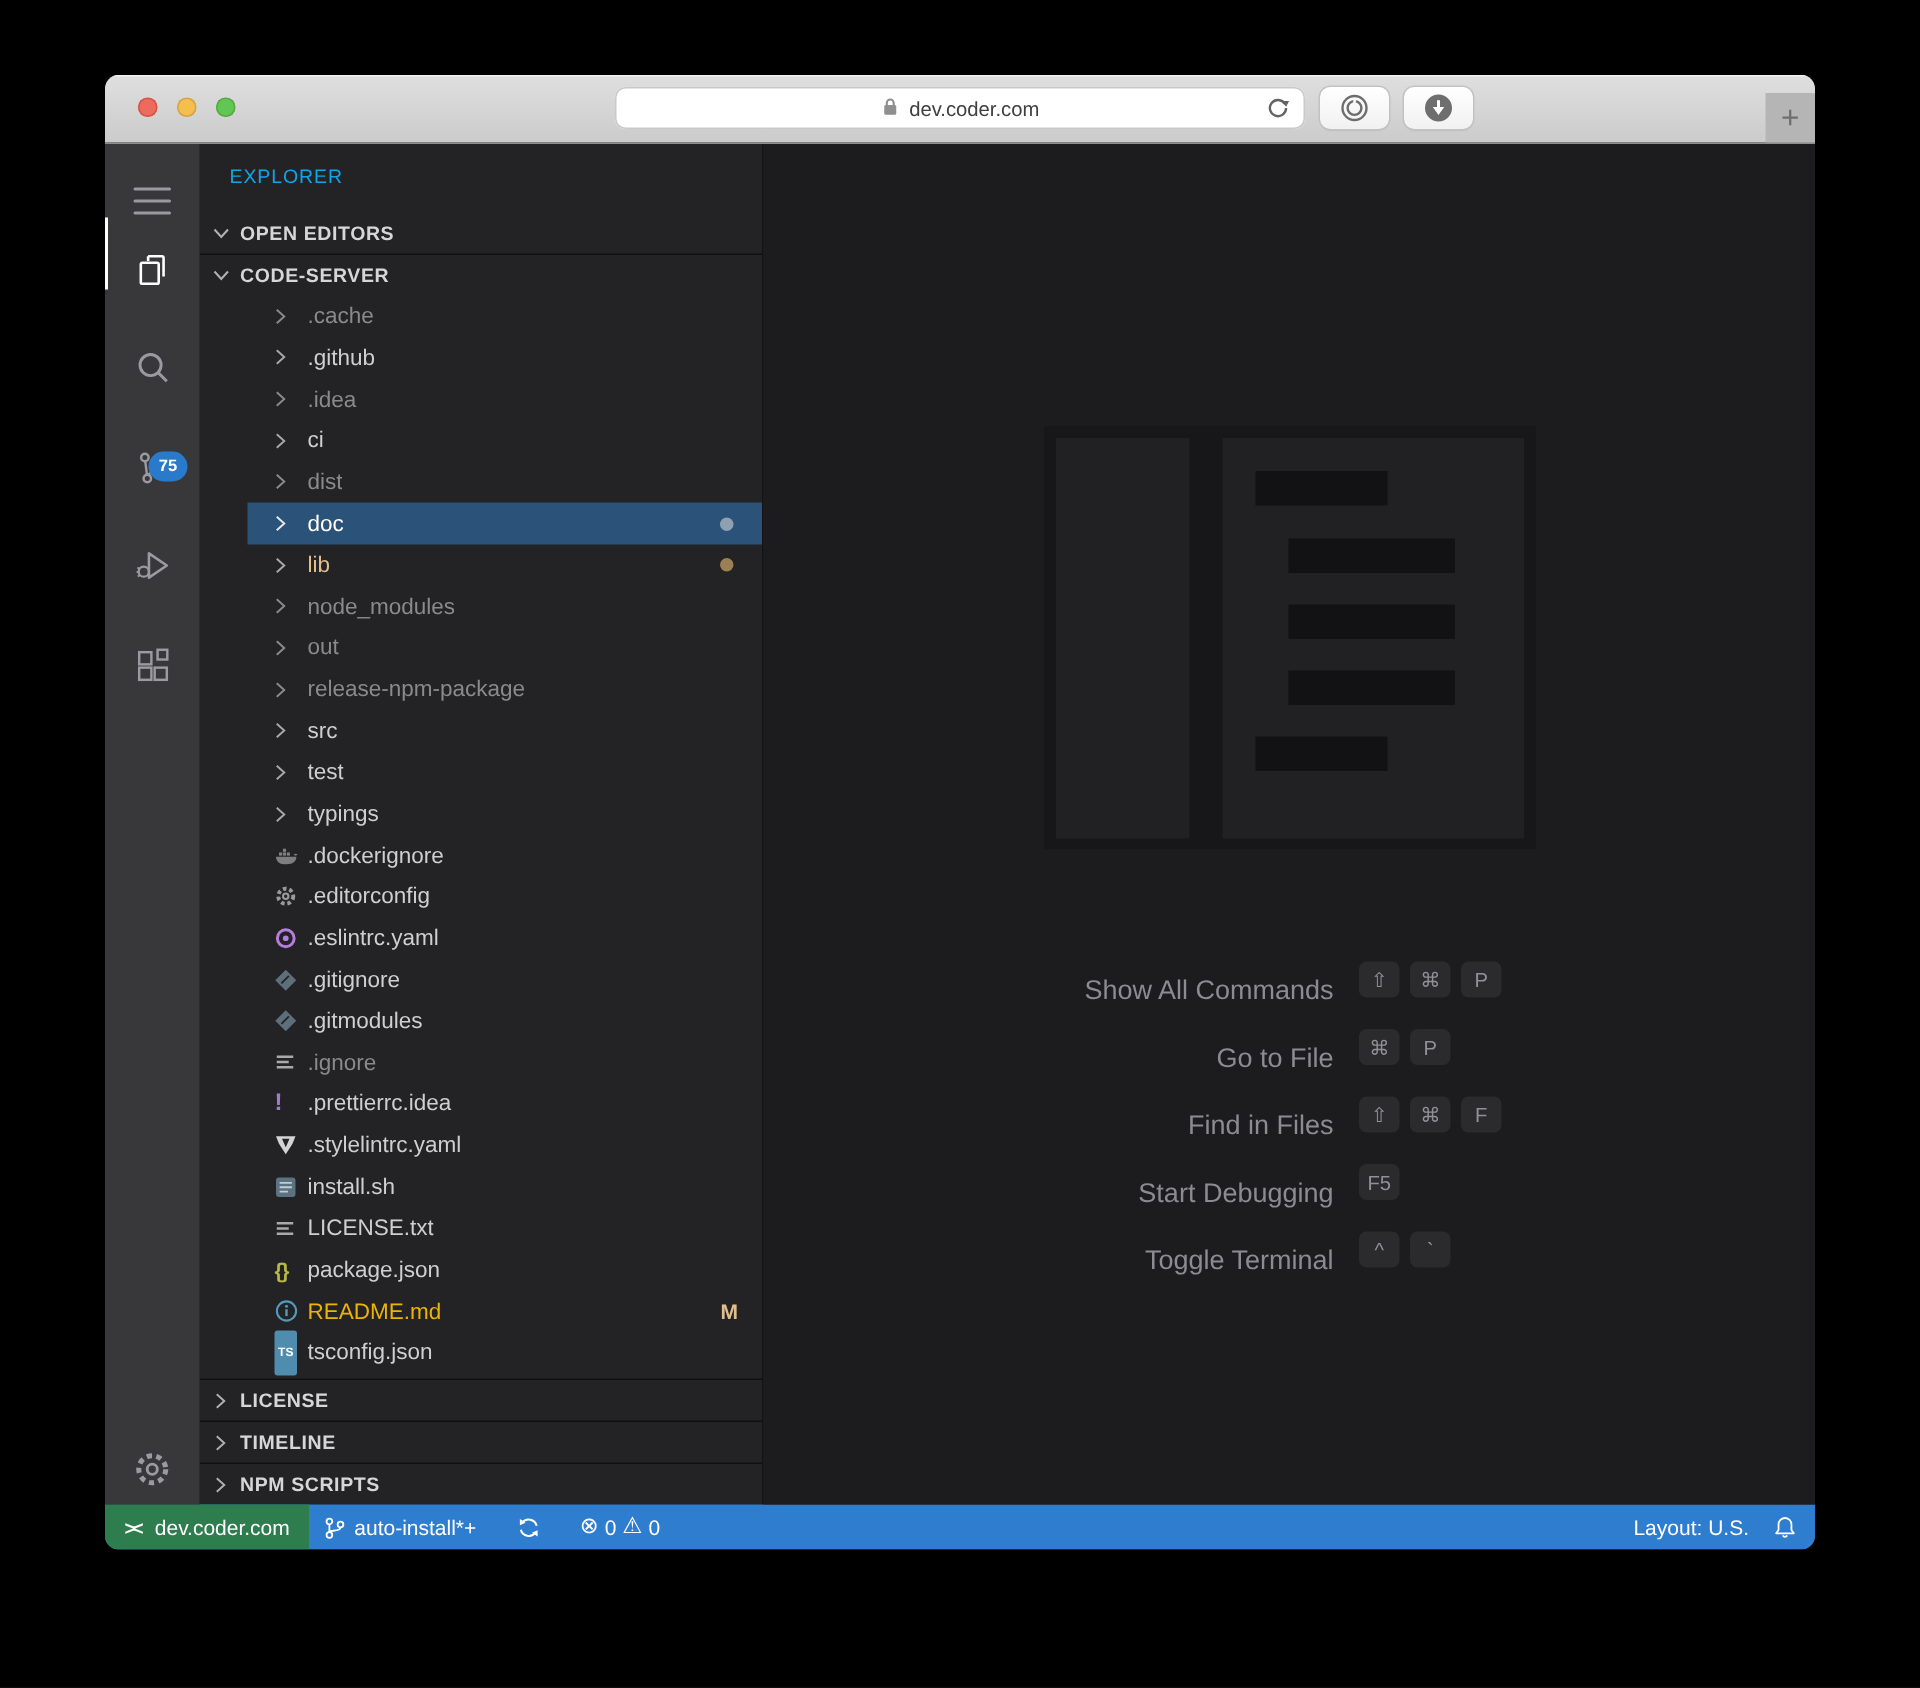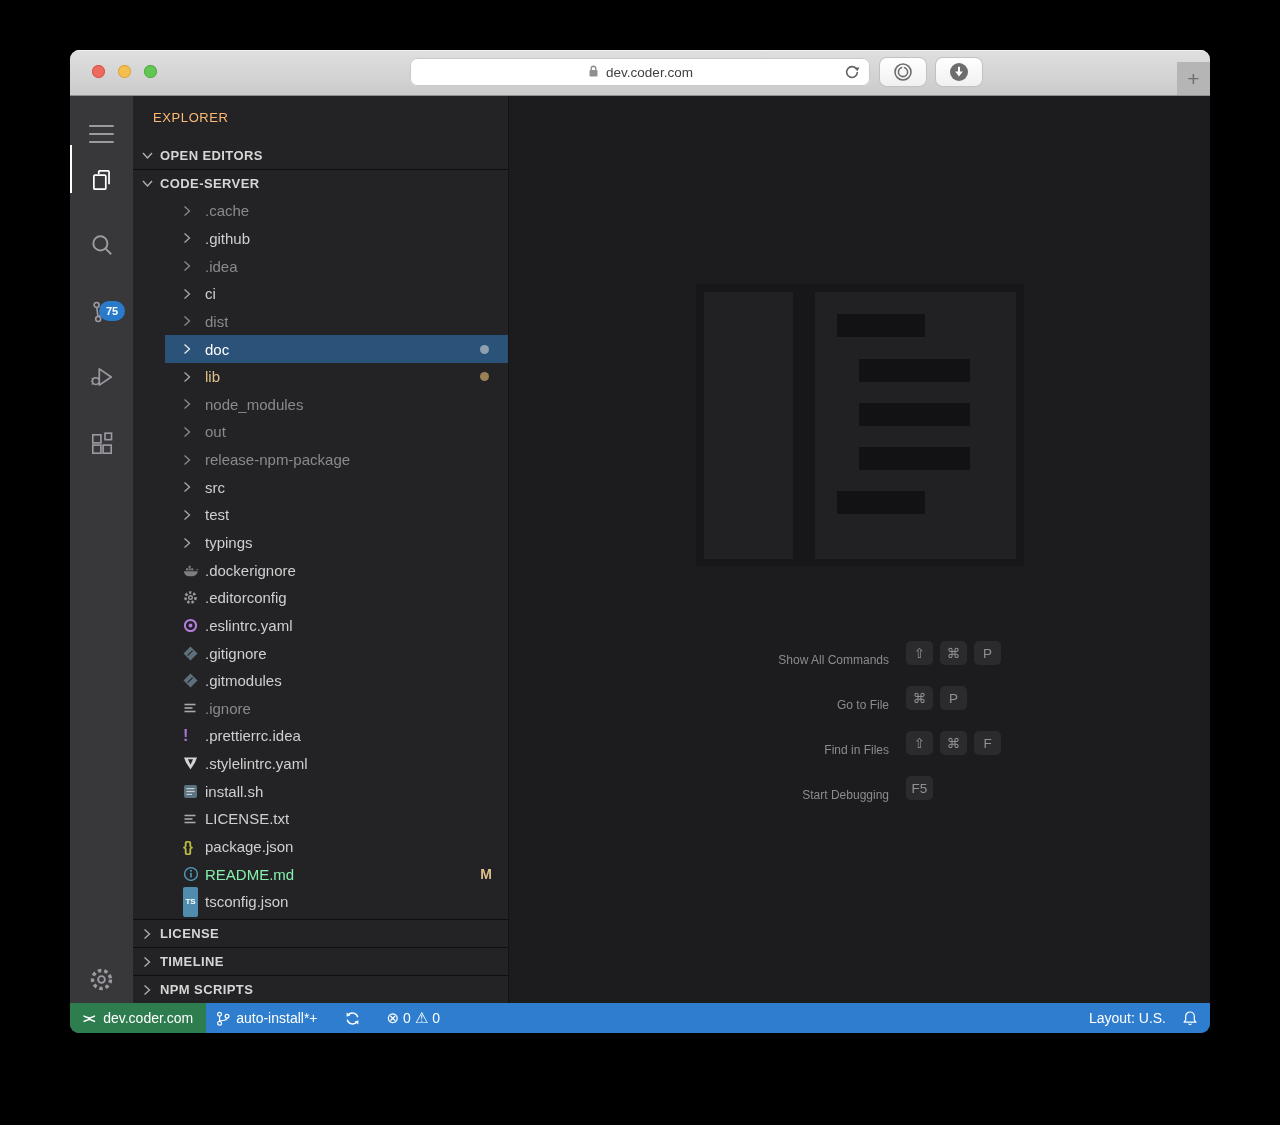--- a/index.html
+++ b/index.html
@@ -41,21 +41,21 @@
   .hamburger{display:flex;flex-direction:column;gap:6px;}
   .hamburger div{width:25px;height:2px;background:#9a9aa0;border-radius:1px;}
   .scm-badge{position:absolute;right:8px;bottom:4px;min-width:20px;height:20px;border-radius:10px;
              background:#2a7acc;color:#fff;font-size:11px;font-weight:bold;
              display:flex;align-items:center;justify-content:center;padding:0 3px;}
 
   
   .sidebar{width:375px;flex:none;background:#232326;display:flex;flex-direction:column;
            border-right:1px solid #141415;overflow:hidden;}
   .sb-title{height:42px;flex:none;display:flex;align-items:center;padding-left:20px;
-            color:#fdba74;font-size:13px;letter-spacing:.6px;}
+            color:#0ea5e9;font-size:13px;letter-spacing:.6px;}
   .sec-header{height:27px;flex:none;display:flex;align-items:center;gap:5px;padding-left:6px;
               color:#d6d6d6;font-size:13px;font-weight:bold;letter-spacing:.4px;}
   .sec-header .chev{width:16px;display:flex;justify-content:center;color:#b0b0b0;}
   .chev svg{display:block;}
   .chev.down svg{transform:rotate(90deg);}
   .bordertop{border-top:1px solid rgba(0,0,0,.55);}
   .tree{flex:none;}
   .trow{height:27.65px;display:flex;align-items:center;padding:0 14px 0 18px;font-size:15px;color:#cfcfcf;cursor:default;margin-left:32px;}
   .trow .slot{width:22px;flex:none;display:flex;align-items:center;color:#a8a8a8;}
   .trow .lbl{white-space:nowrap;overflow:hidden;text-overflow:ellipsis;}
@@ -68,21 +68,21 @@
 
   
   .editor{flex:1;background:#1c1c1e;position:relative;min-width:0;}
   .wm-box{position:absolute;left:187px;top:188px;width:328px;height:282px;background:#171719;}
   .wm-panel{position:absolute;background:#212124;}
   .wm-left{left:8px;top:8px;width:89px;height:267px;}
   .wm-right{left:119px;top:8px;width:201px;height:267px;}
   .wm-bar{position:absolute;background:#121214;height:23px;}
   .shortcuts{position:absolute;left:0;top:545px;width:100%;}
   .sc-row{display:flex;align-items:center;height:24px;margin-bottom:21px;}
-  .sc-label{width:380px;flex:none;text-align:right;color:#8b8b90;font-size:12px;margin-top:14px;}
+  .sc-label{width:380px;flex:none;text-align:right;color:#8b8b90;font-size:18px;margin-top:14px;}
   .sc-keys{display:flex;gap:7px;margin-left:17px;}
   .keycap{min-width:17px;height:24px;padding:0 5px;border-radius:5px;background:#2b2b2e;
           color:#909095;font-size:13.5px;display:flex;align-items:center;justify-content:center;}
 
   
   .statusbar{height:30px;flex:none;display:flex;align-items:stretch;font-size:14px;color:#fff;}
   .sb-remote{flex:none;display:flex;align-items:center;gap:7px;padding:0 13px;}
   .remote-glyph{font-size:13px;font-weight:bold;letter-spacing:-2.5px;padding-right:3px;}
   .sb-item{display:flex;align-items:center;gap:5px;padding:0 9px;}
   .sb-right{margin-left:auto;display:flex;align-items:center;}
@@ -437,21 +437,21 @@
             <span class="lbl">package.json</span>
           </div>
           <div class="trow">
             <span class="slot">
               <svg width="16" height="16" viewBox="0 0 16 16">
                 <circle cx="8" cy="8" r="6.4" fill="none" stroke="#519aba" stroke-width="1.4"></circle>
                 <circle cx="8" cy="4.8" r="1" fill="#519aba"></circle>
                 <rect x="7.2" y="6.8" width="1.6" height="4.6" fill="#519aba"></rect>
               </svg>
             </span>
-            <span class="lbl" style="color: #86efac;">README.md</span>
+            <span class="lbl" style="color: #eab308;">README.md</span>
             <span class="m-badge">M</span>
           </div>
           <div class="trow">
             <span class="slot">
               <span style="display:inline-flex;width:15px;height:30px;border-radius:2px;background:#4f8cae;color:#fff;font-size:8px;font-weight:bold;align-items:center;justify-content:center;">TS</span>
             </span>
             <span class="lbl">tsconfig.json</span>
           </div>
         </div>
 
@@ -517,20 +517,27 @@
               <span class="keycap">⌘</span>
               <span class="keycap">F</span>
             </div>
           </div>
           <div class="sc-row">
             <div class="sc-label">Start Debugging</div>
             <div class="sc-keys">
               <span class="keycap">F5</span>
             </div>
           </div>
+          <div class="sc-row">
+            <div class="sc-label">Toggle Terminal</div>
+            <div class="sc-keys">
+              <span class="keycap">^</span>
+              <span class="keycap">`</span>
+            </div>
+          </div>
         </div>
     </div>
   </div>
 
   <div class="statusbar" id="statusbar" style="background: rgb(47, 125, 206);">
     <div class="sb-remote" id="sb-remote" style="background: rgb(46, 125, 78);">
       <span class="remote-glyph">&gt;&lt;</span>
       <span>dev.coder.com</span>
     </div>
 

